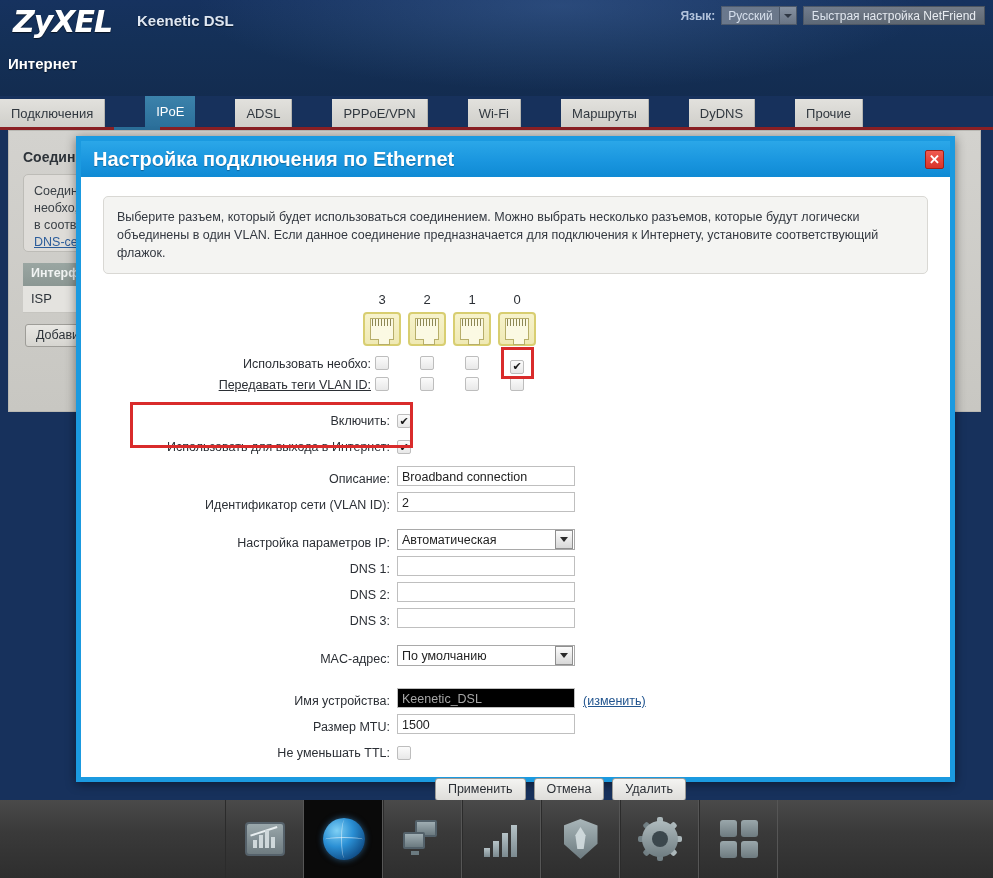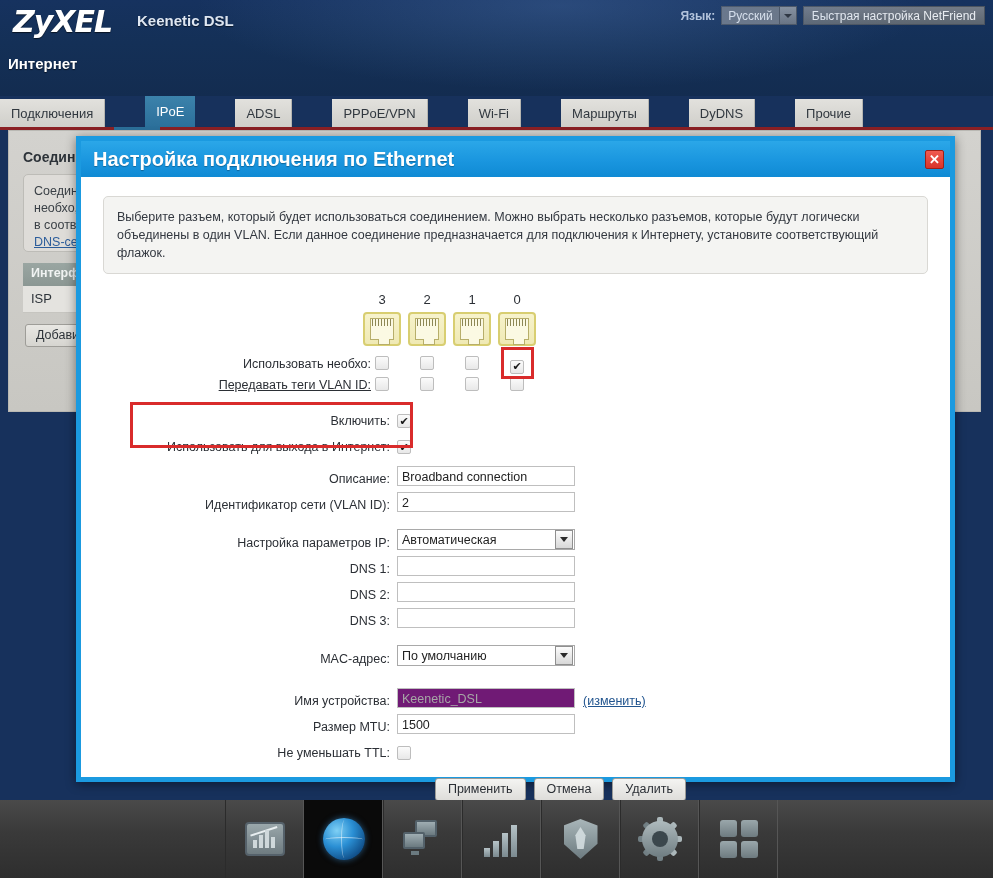--- a/index.html
+++ b/index.html
@@ -247,21 +247,21 @@
     font-size:12.5px; color:#2b2f35; white-space:nowrap;
   }
   .finput {
     width: 178px; height: 20px;
     border:1px solid #bfbfbf;
     background:#fff;
     font-size:12.5px; color:#222;
     padding: 1px 4px;
     line-height:18px;
   }
-  .finput.disabled { background:#701a75; color:#a6a6a6; }
+  .finput.disabled { background:#000000; color:#a6a6a6; }
   .fselect {
     width: 178px; height: 21px;
     border:1px solid #a9a9a9;
     background:#fff;
     font-size:12.5px; color:#222;
     display:flex; align-items:center; justify-content:space-between;
     padding-left: 4px;
   }
   .fselect .arr {
     width: 18px; height: 19px; margin: 0 1px 0 0;

